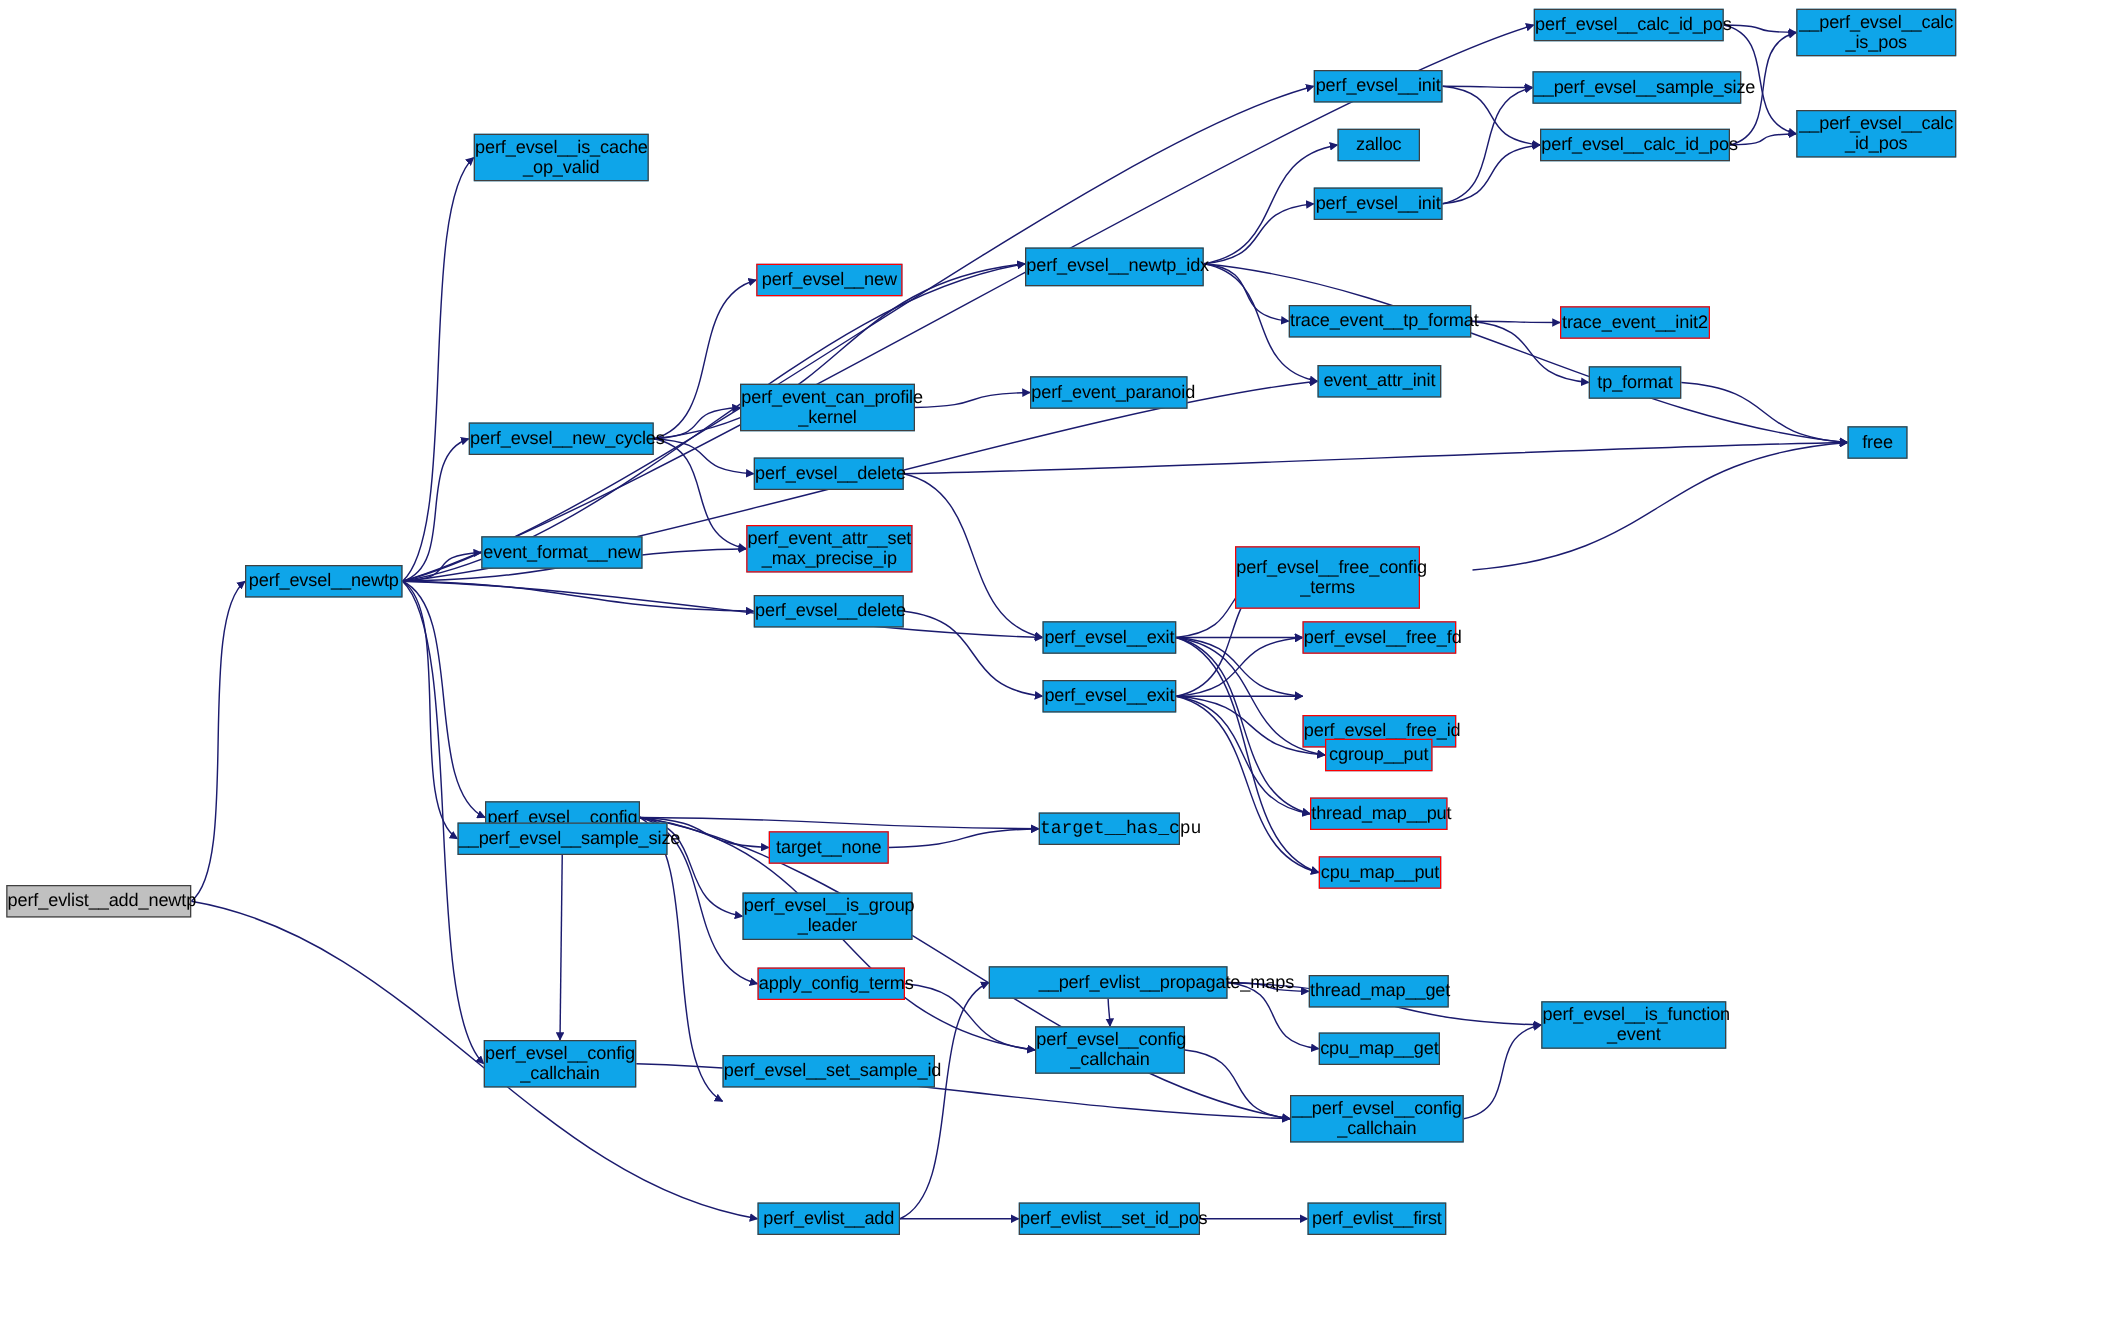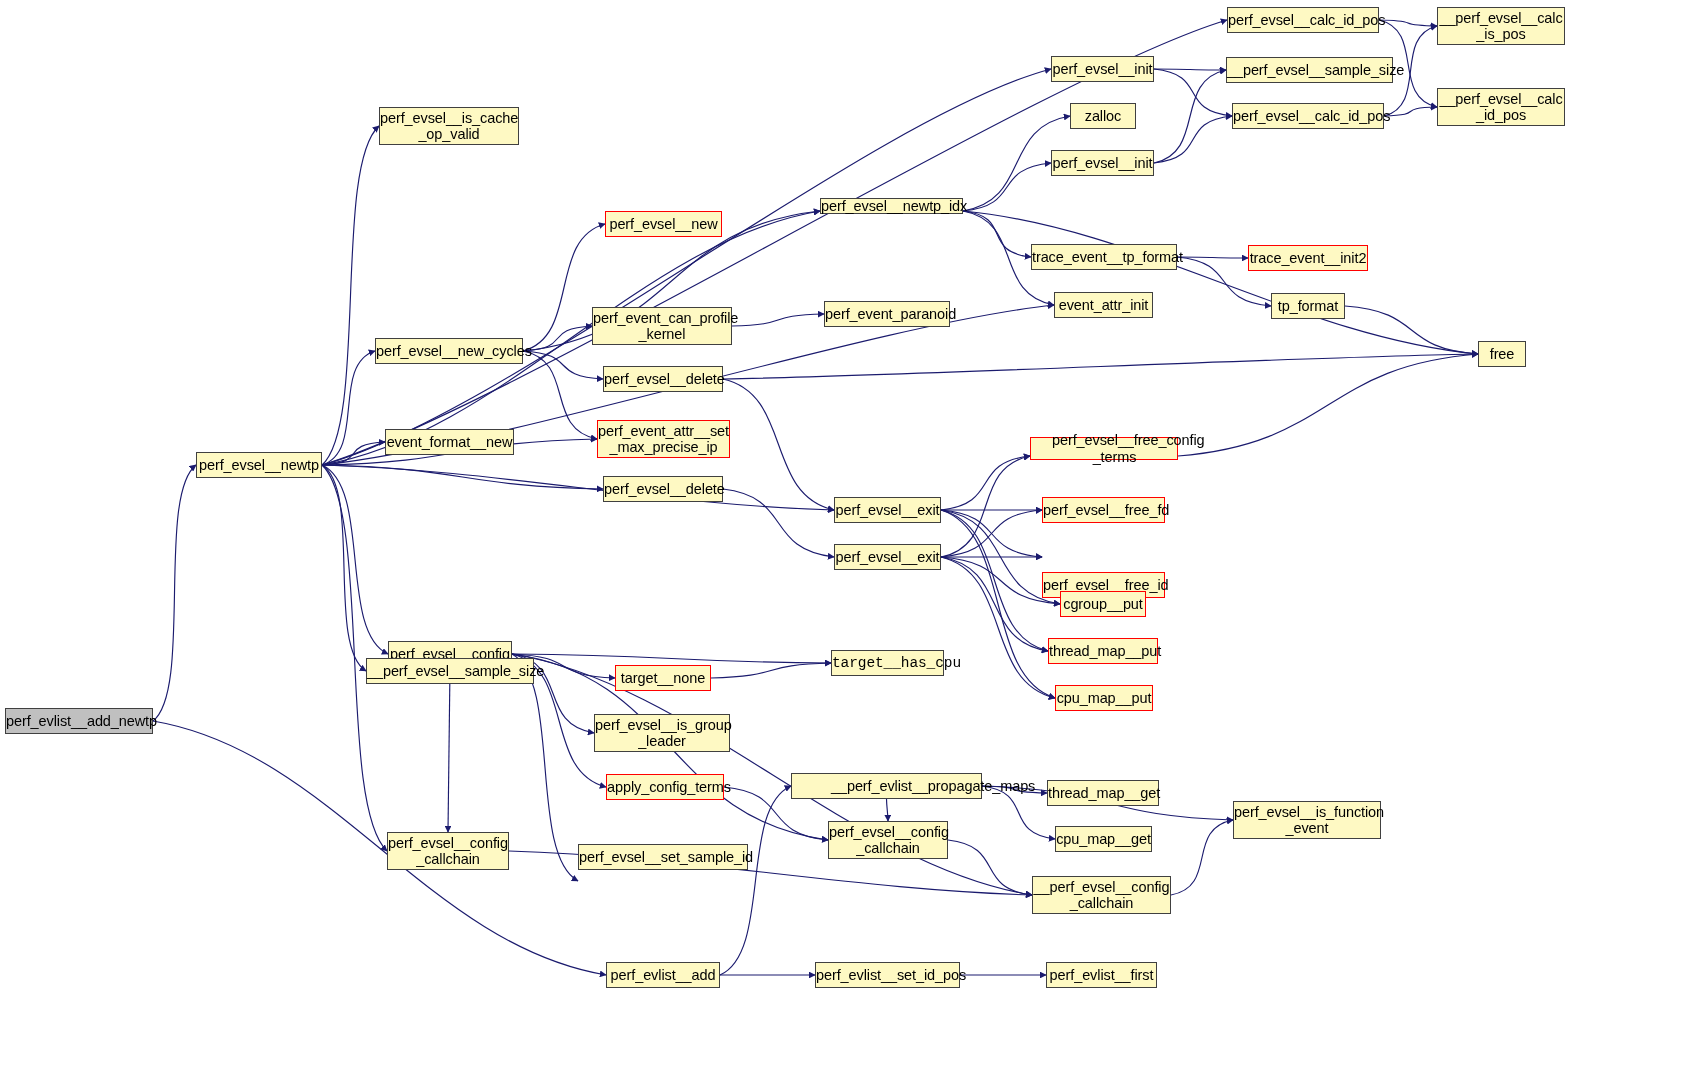--- a/index.html
+++ b/index.html
@@ -9,21 +9,21 @@
     height:1066px;
     background:#ffffff;
     font-family:"Liberation Sans", sans-serif;
     overflow:hidden;
   }
   svg#edges{position:absolute;left:0;top:0;width:1683px;height:1066px;pointer-events:none;}
   .node{
     position:absolute;
     box-sizing:border-box;
     border:1px solid #404040;
-    background:#fef9c3;
+    background:#0ea5e9;
     color:#000000;
     font-size:14.5px;
     line-height:1.12;
     display:flex;
     align-items:center;
     justify-content:center;
     text-align:center;
     white-space:pre-line;
     letter-spacing:-0.1px;
   }
@@ -135,35 +135,35 @@
 _kernel</span></div>
       <div class="node" style="left: 603px; top: 366px; width: 120px; height: 26px;"><span>perf_evsel__delete</span></div>
       <div class="node red" style="left: 597px; top: 420px; width: 133px; height: 38px;"><span>perf_event_attr__set
 _max_precise_ip</span></div>
       <div class="node" style="left: 603px; top: 476px; width: 120px; height: 26px;"><span>perf_evsel__delete</span></div>
       <div class="node red" style="left: 615px; top: 665px; width: 96px; height: 26px;"><span>target__none</span></div>
       <div class="node" style="left: 594px; top: 714px; width: 136px; height: 38px;"><span>perf_evsel__is_group
 _leader</span></div>
       <div class="node red" style="left: 606px; top: 774px; width: 118px; height: 26px;"><span>apply_config_terms</span></div>
       <div class="node" style="left: 578px; top: 844px; width: 170px; height: 26px;"><span>perf_evsel__set_sample_id</span></div>
-      <div class="node" style="left: 820px; top: 198px; width: 143px; height: 16px;"><span>perf_evsel__newtp_idx</span></div>
+      <div class="node" style="left: 820px; top: 198px; width: 143px; height: 31px;"><span>perf_evsel__newtp_idx</span></div>
       <div class="node" style="left: 824px; top: 301px; width: 126px; height: 26px;"><span>perf_event_paranoid</span></div>
       <div class="node" style="left: 834px; top: 497px; width: 107px; height: 26px;"><span>perf_evsel__exit</span></div>
       <div class="node" style="left: 834px; top: 544px; width: 107px; height: 26px;"><span>perf_evsel__exit</span></div>
       <div class="node" style="left: 831px; top: 650px; width: 113px; height: 26px; font-family: Liberation Mono, monospace;"><span>target__has_cpu</span></div>
       <div class="node" style="left: 791px; top: 773px; width: 191px; height: 26px; padding-left: 39px;"><span>__perf_evlist__propagate_maps</span></div>
       <div class="node" style="left: 828px; top: 821px; width: 120px; height: 38px;"><span>perf_evsel__config
 _callchain</span></div>
       <div class="node" style="left: 815px; top: 962px; width: 145px; height: 26px;"><span>perf_evlist__set_id_pos</span></div>
       <div class="node" style="left: 1070px; top: 103px; width: 66px; height: 26px;"><span>zalloc</span></div>
       <div class="node" style="left: 1051px; top: 150px; width: 103px; height: 26px;"><span>perf_evsel__init</span></div>
       <div class="node" style="left: 1051px; top: 56px; width: 103px; height: 26px;"><span>perf_evsel__init</span></div>
       <div class="node" style="left: 1031px; top: 244px; width: 146px; height: 26px;"><span>trace_event__tp_format</span></div>
       <div class="node" style="left: 1054px; top: 292px; width: 99px; height: 26px;"><span>event_attr_init</span></div>
-      <div class="node red" style="left: 1030px; top: 437px; width: 148px; height: 23px; padding-left: 21px;"><span>perf_evsel__free_config
+      <div class="node red" style="left: 988px; top: 437px; width: 148px; height: 50px;"><span>perf_evsel__free_config
 _terms</span></div>
       <div class="node red" style="left: 1042px; top: 497px; width: 123px; height: 26px;"><span>perf_evsel__free_fd</span></div>
       <div class="node red" style="left: 1042px; top: 572px; width: 123px; height: 26px;"><span>perf_evsel__free_id</span></div>
       <div class="node red" style="left: 1060px; top: 591px; width: 86px; height: 26px;"><span>cgroup__put</span></div>
       <div class="node red" style="left: 1048px; top: 638px; width: 110px; height: 26px;"><span>thread_map__put</span></div>
       <div class="node red" style="left: 1055px; top: 685px; width: 98px; height: 26px;"><span>cpu_map__put</span></div>
       <div class="node" style="left: 1047px; top: 780px; width: 112px; height: 26px;"><span>thread_map__get</span></div>
       <div class="node" style="left: 1055px; top: 826px; width: 97px; height: 26px;"><span>cpu_map__get</span></div>
       <div class="node" style="left: 1032px; top: 876px; width: 139px; height: 38px;"><span>__perf_evsel__config
 _callchain</span></div>

